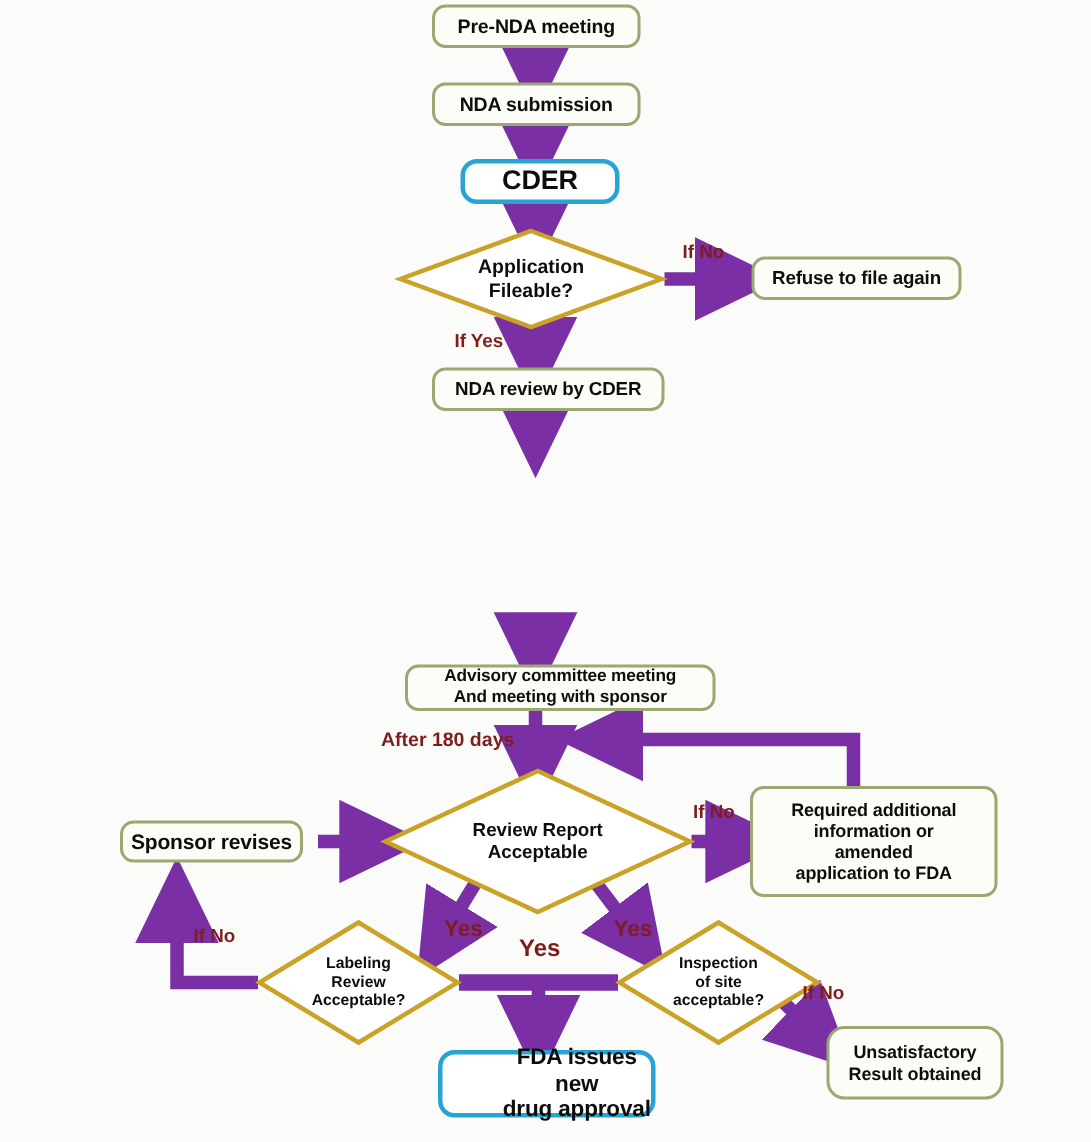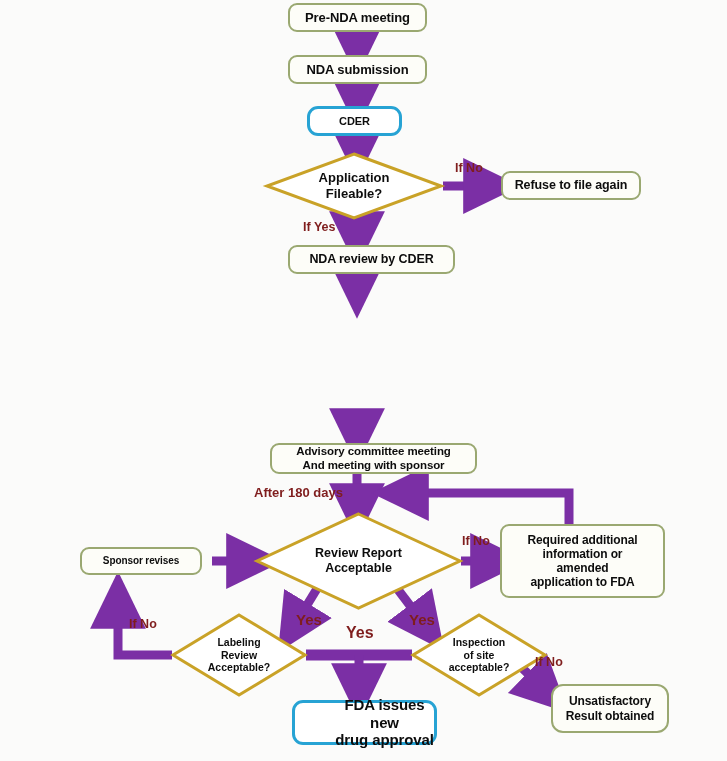--- a/index.html
+++ b/index.html
@@ -128,31 +128,31 @@
     </g>
     <g stroke="#7b2fa5" stroke-width="9" fill="none" marker-end="url(#ah)">
       <line x1="359" y1="655" x2="359" y2="692"></line>
     </g>
   </svg>
 
   <div class="node" style="left:288px; top:3px; width:139px; height:29px; font-size:13px;">Pre-NDA meeting</div>
 
   <div class="node" style="left:288px; top:55px; width:139px; height:29px; font-size:13px;">NDA submission</div>
 
-  <div class="node highlight" style="left:307px; top:106px; width:95px; height:30px; font-size:11px;">CDER</div>
+  <div class="node highlight" style="left:307px; top:106px; width:106px; height:30px; font-size:18px;">CDER</div>
 
   <div class="node" style="left:501px; top:171px; width:140px; height:29px; font-size:12.5px;">Refuse to file again</div>
 
-  <div class="node" style="left:288px; top:245px; width:167px; height:29px; font-size:12.5px;">NDA review by CDER</div>
+  <div class="node" style="left:288px; top:245px; width:155px; height:29px; font-size:12.5px;">NDA review by CDER</div>
 
 
   <div class="node" style="left:253px; top:443px; width:207px; height:31px; font-size:11.5px;margin-left:17px;">Advisory committee meeting
 And meeting with sponsor</div>
 
-  <div class="node" style="left:80px; top:547px; width:122px; height:28px; font-size:10px;">Sponsor revises</div>
+  <div class="node" style="left:80px; top:547px; width:122px; height:28px; font-size:14px;">Sponsor revises</div>
 
   <div class="node" style="left:500px; top:524px; width:165px; height:74px; font-size:12px;">Required additional
 information or
 amended
 application to FDA</div>
 
   <div class="node" style="left:551px; top:684px; width:118px; height:49px; font-size:12px;border-radius:12px;">Unsatisfactory
 Result obtained</div>
 
   <div class="node highlight" style="left:292px; top:700px; width:145px; height:45px; font-size:15px;padding-left:40px;">FDA issues new

